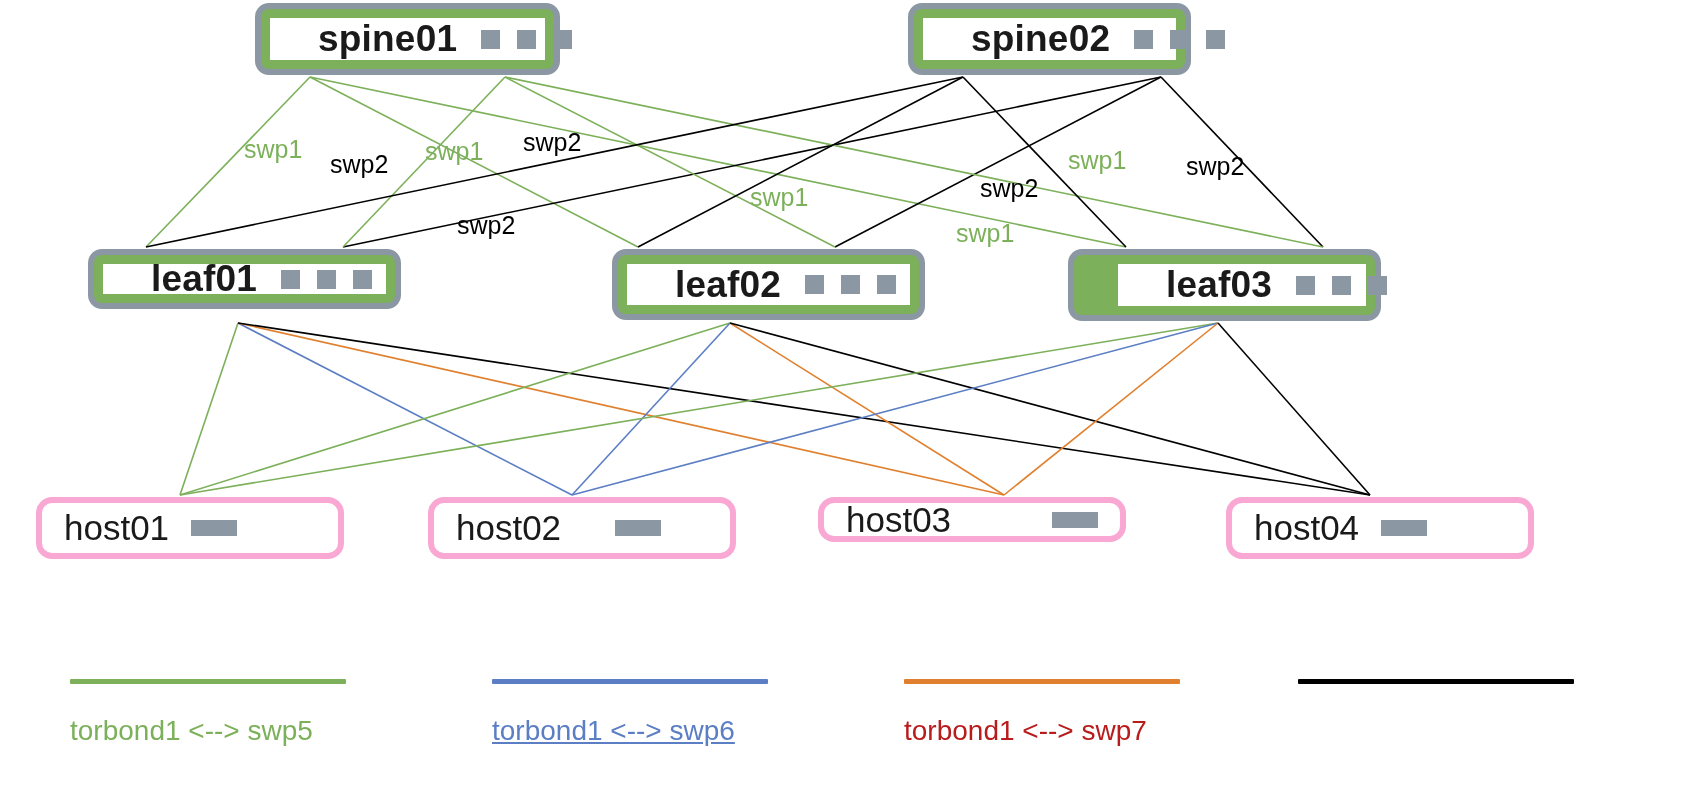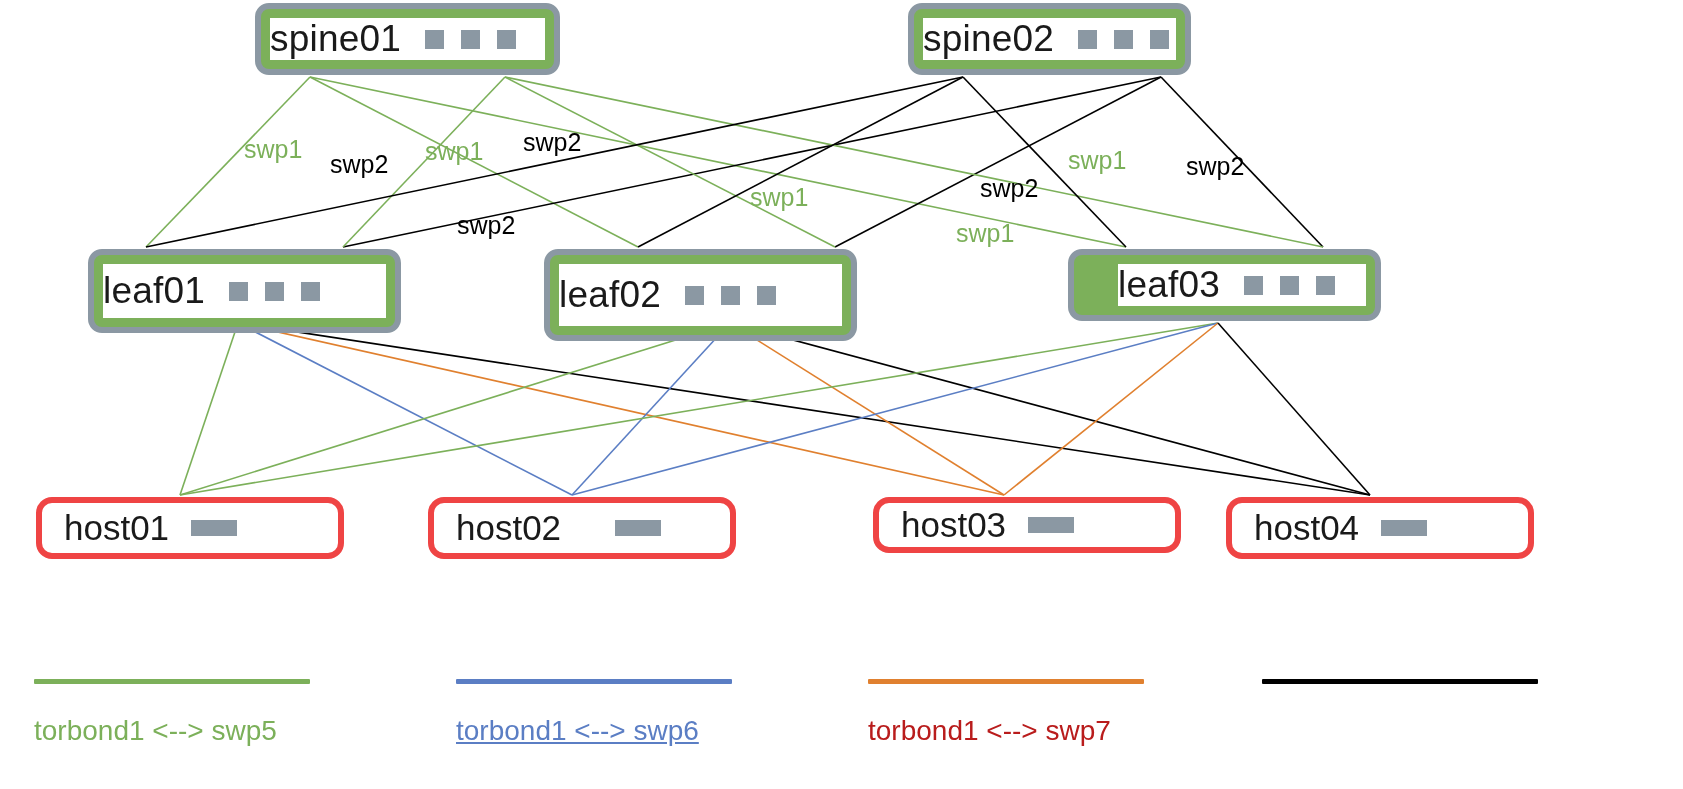--- a/index.html
+++ b/index.html
@@ -6,39 +6,39 @@
   body{width:1683px;height:789px;font-family:"Liberation Sans",sans-serif;overflow:hidden;}
   #stage{position:relative;width:1683px;height:789px;background:#fff;}
   #links{position:absolute;left:0;top:0;width:1683px;height:789px;}
 
   
   .switch{position:absolute;box-sizing:border-box;
           background:#7cb05a;border:6px solid #8b98a3;border-radius:14px;
           padding:9px;}
   .switch .inner{background:#ffffff;height:100%;box-sizing:border-box;
           display:flex;align-items:center;}
-  .switch .nm{font-size:37px;color:#1a1a1a;font-weight:400;letter-spacing:.2px;
-          font-family:"Liberation Sans",sans-serif;white-space:nowrap;}
+  .switch .nm{font-size:37px;color:#1a1a1a;font-weight:700;letter-spacing:.2px;
+          font-family:"Liberation Sans",sans-serif;white-space:nowrap;margin-left:48px;}
   .switch .ports{display:flex;gap:17px;margin-left:24px;}
   .switch .ports i{display:block;width:19px;height:19px;background:#8b98a3;}
 
   
   .host{position:absolute;box-sizing:border-box;
-        background:#ffffff;border:6px solid #ef4444;border-radius:16px;
+        background:#ffffff;border:6px solid #f9a8d4;border-radius:16px;
         display:flex;align-items:center;padding:0 22px;}
   .host .nm{font-size:35px;color:#1a1a1a;white-space:nowrap;}
   .host .ports{margin-left:22px;display:flex;}
   .host .ports i{display:block;width:46px;height:16px;background:#8b98a3;}
 
   
   .elabel{position:absolute;font-size:25px;white-space:nowrap;
           font-family:"Liberation Sans",sans-serif;}
 
   
-  .legend-item{position:absolute;}
+  .legend-item{position:absolute;margin-left:36px;}
   .legend-item .swatch{height:5px;width:276px;border-radius:1px;}
   .legend-item .ltext{margin-top:31px;font-size:28px;white-space:nowrap;
                       font-family:"Liberation Sans",sans-serif;}
 </style>
 </head>
 <body>
 
 <div id="stage">
   <svg id="links" viewBox="0 0 1683 789" xmlns="http://www.w3.org/2000/svg">
       <line x1="310" y1="77" x2="146" y2="247" stroke="#7cb05a" stroke-width="1.6"></line>
@@ -79,31 +79,31 @@
     <div class="switch" style="left: 908px; top: 3px; width: 283px; height: 72px;">
       <div class="inner">
         <span class="nm">spine02</span>
         <span class="ports">
           <i></i>
           <i></i>
           <i></i>
         </span>
       </div>
     </div>
-    <div class="switch" style="left: 88px; top: 249px; width: 313px; height: 84px;">
+    <div class="switch" style="left: 88px; top: 249px; width: 313px; height: 60px;">
       <div class="inner">
         <span class="nm">leaf01</span>
         <span class="ports">
           <i></i>
           <i></i>
           <i></i>
         </span>
       </div>
     </div>
-    <div class="switch" style="left: 544px; top: 249px; width: 313px; height: 92px;">
+    <div class="switch" style="left: 612px; top: 249px; width: 313px; height: 71px;">
       <div class="inner">
         <span class="nm">leaf02</span>
         <span class="ports">
           <i></i>
           <i></i>
           <i></i>
         </span>
       </div>
     </div>
     <div class="switch" style="left: 1068px; top: 249px; width: 313px; height: 72px; padding-left: 44px;">
@@ -121,21 +121,21 @@
       <span class="ports">
         <i></i>
       </span>
     </div>
     <div class="host" style="left: 428px; top: 497px; width: 308px; height: 62px; gap: 32px;">
       <span class="nm">host02</span>
       <span class="ports">
         <i></i>
       </span>
     </div>
-    <div class="host" style="left: 873px; top: 497px; width: 308px; height: 56px;">
+    <div class="host" style="left: 818px; top: 497px; width: 308px; height: 45px; justify-content: space-between;">
       <span class="nm">host03</span>
       <span class="ports">
         <i></i>
       </span>
     </div>
     <div class="host" style="left: 1226px; top: 497px; width: 308px; height: 62px;">
       <span class="nm">host04</span>
       <span class="ports">
         <i></i>
       </span>

